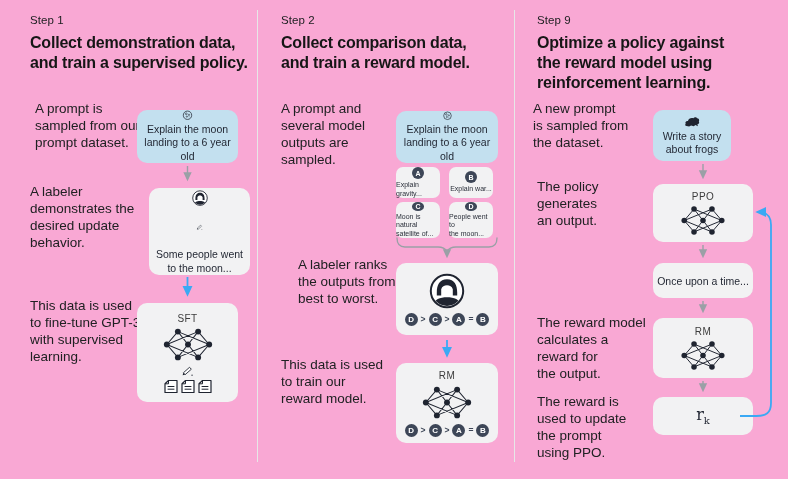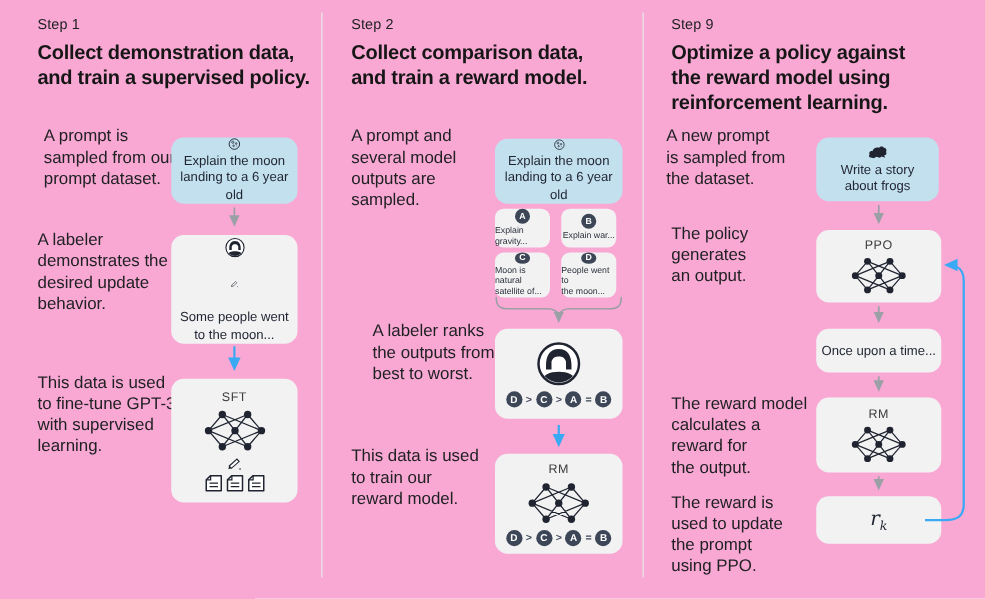--- a/index.html
+++ b/index.html
@@ -22,21 +22,21 @@
   .chipbox{position:absolute;border-radius:7px;background:var(--model-box-bg,#f2f2f3);
     display:flex;flex-direction:column;align-items:center;justify-content:center;gap:2px;}
   .chipcircle{width:12px;height:12px;border-radius:50%;background:var(--chip-dark,#3d4657);
     color:#fff;font-size:7px;font-weight:bold;display:flex;align-items:center;justify-content:center;}
   .chipcap{font-size:7px;line-height:8.5px;white-space:pre-line;color:#2a2f3a;}
   .ranking{display:flex;align-items:center;gap:3px;}
   .rchip{width:13px;height:13px;border-radius:50%;background:var(--chip-dark,#3d4657);
     color:#fff;font-size:8px;font-weight:bold;display:flex;align-items:center;justify-content:center;}
   .rsep{font-size:8.5px;font-weight:bold;color:var(--chip-dark,#3d4657);}
   .outlabel{font-size:10.5px;color:#1f2430;white-space:pre-line;}
-  .rsym{font-family:"DejaVu Serif",serif;font-style:italic;font-size:16px;color:#1f2430;}
+  .rsym{font-family:"DejaVu Serif",serif;font-size:16px;color:#1f2430;}
   .rsym sub{font-size:10px;}
   .overlay{position:absolute;left:0;top:0;pointer-events:none;}
   .icn{display:block;}
 </style>
 </head>
 <body>
 
 <div class="canvas">
 
   <div class="divider" style="left:257px"></div>
@@ -64,21 +64,21 @@
         <circle cx="10" cy="10" r="8" fill="none" stroke="#1f2430" stroke-width="1.4"></circle>
         <circle cx="7.6" cy="7.2" r="1.7" fill="none" stroke="#1f2430" stroke-width="1.1"></circle>
         <circle cx="12.8" cy="9.2" r="1.3" fill="none" stroke="#1f2430" stroke-width="1.1"></circle>
         <circle cx="8.8" cy="12.6" r="1.2" fill="none" stroke="#1f2430" stroke-width="1.1"></circle>
         <circle cx="13" cy="13" r="0.7" fill="#1f2430"></circle>
       </svg>
       <div class="boxcap">Explain the moon
 landing to a 6 year old</div>
     </div>
 
-    <div class="box gray" style="left:137px;top:188px;width:101px;height:85px;gap:18px;padding-top:2px">
+    <div class="box gray" style="left:149px;top:188px;width:101px;height:85px;gap:18px;padding-top:2px">
       <svg class="icn" width="36" height="36" viewBox="0 0 36 36">
         <circle cx="18" cy="18" r="16.2" fill="#fff" stroke="#1f2430" stroke-width="2"></circle>
         <clipPath id="avc1">
             <circle cx="18" cy="18" r="15"></circle>
           </clipPath>
         <g clip-path="url(#avc1)">
           <path d="M18,6.2 C10.6,6.2 7.8,12 7.8,19.5 L7.8,22.5 L12.2,22.5 L12.2,16.2 C13.2,13.2 15.2,12.2 18,12.2 C20.8,12.2 22.8,13.2 23.8,16.2 L23.8,22.5 L28.2,22.5 L28.2,19.5 C28.2,12 25.4,6.2 18,6.2 Z" fill="#1f2430"></path>
           <path d="M3.5,36 C3.5,27 10,24.3 18,24.3 C26,24.3 32.5,27 32.5,36 Z" fill="#1f2430"></path>
         </g>
       </svg>
@@ -240,21 +240,21 @@
 an output.</p>
     <p class="body" style="left:23px;top:314px;margin:0">The reward model
 calculates a
 reward for
 the output.</p>
     <p class="body" style="left:23px;top:393px;margin:0">The reward is
 used to update
 the prompt
 using PPO.</p>
 
-    <div class="box blue" style="left:139px;top:110px;width:98px;height:51px;gap:2px">
+    <div class="box blue" style="left:139px;top:110px;width:78px;height:51px;gap:2px">
       <svg class="icn" width="18" height="13" viewBox="0 0 20 14">
         <path d="M4,12 C2.4,12 1.9,10.4 3,9.4 C2,8 3.4,5.9 5.5,6.4 C6,4 9,2.4 11.5,3.4 C12.4,1.9 15,1.9 15.6,3.4 C17.6,3.4 18.6,5.5 17.6,7 C18.6,8.5 17.5,10 16,10 L16.6,12.2 L13.8,11 L12,12.2 L9,11.4 L6.8,12.6 Z" fill="#1f2430"></path>
       </svg>
       <div class="boxcap">Write a story
 about frogs</div>
     </div>
 
     <div class="box gray" style="left:139px;top:184px;width:100px;height:58px;gap:3px">
       <div class="modellabel">PPO</div>
       <svg class="icn" width="46" height="31" viewBox="0 0 56 38">

